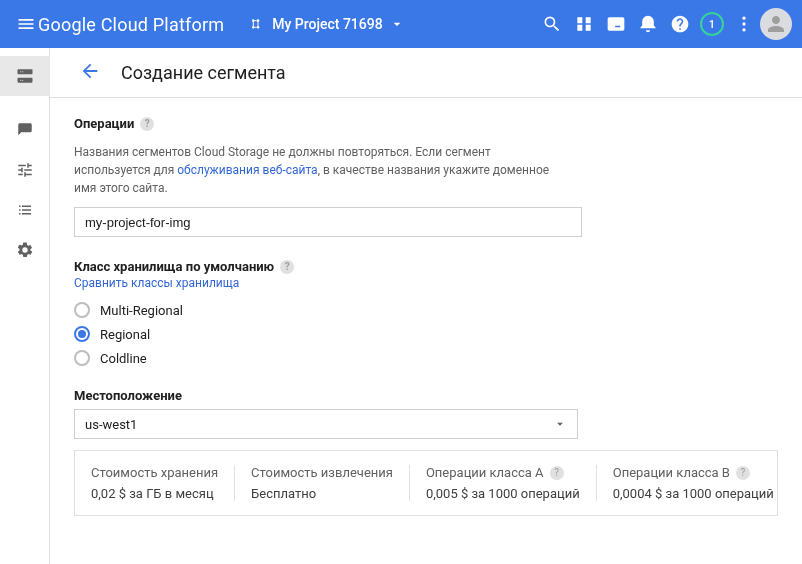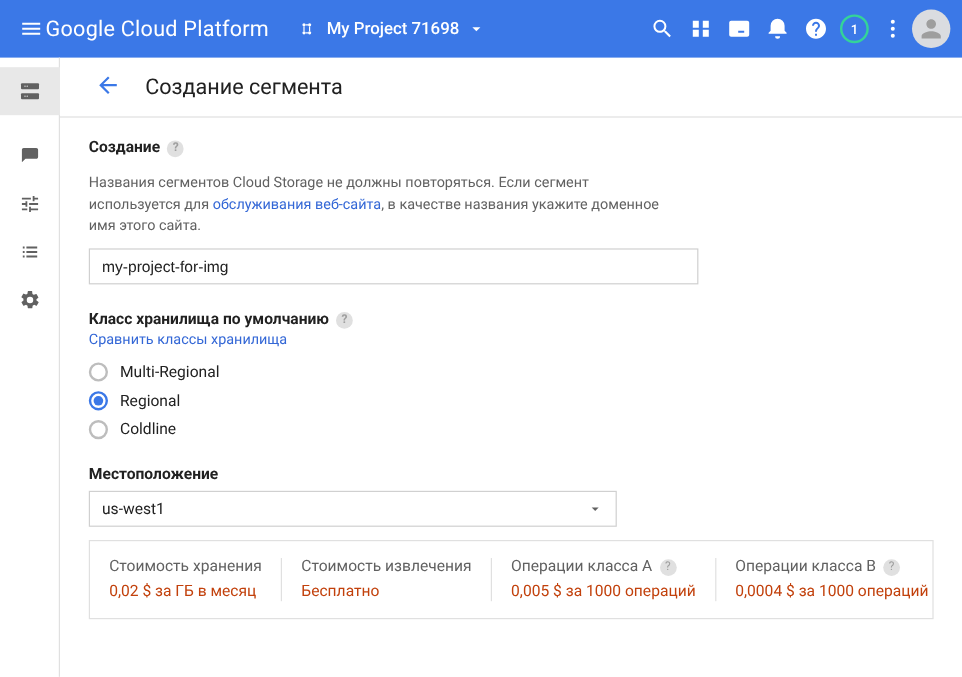--- a/index.html
+++ b/index.html
@@ -40,27 +40,27 @@
   .compare-link { font-size: 12px; color: #3367d6; margin-top: 2px; cursor: pointer; }
   
   .radio-group { margin-top: 8px; }
   .radio-row { display: flex; align-items: center; height: 24px; cursor: pointer; }
   .radio { width: 16px; height: 16px; border: 2px solid #bdbdbd; border-radius: 50%; margin-right: 10px; position: relative; }
   .radio.selected { border-color: #3b78e7; }
   .radio.selected::after { content: ""; position: absolute; inset: 2px; border-radius: 50%; background: #3b78e7; }
   .radio-label { font-size: 13px; color: #212121; }
   
   .location { margin-top: 18px; }
-  .select { margin-top: 6px; width: 440px; height: 30px; border: 1px solid #d0d0d0; display: flex; align-items: center; justify-content: space-between; padding: 0 10px; font-size: 13px; cursor: pointer; }
+  .select { margin-top: 6px; width: 504px; height: 30px; border: 1px solid #d0d0d0; display: flex; align-items: center; justify-content: space-between; padding: 0 10px; font-size: 13px; cursor: pointer; }
   
   .pricing { margin-top: 11px; border: 1px solid #e0e0e0; display: flex; padding: 14px 0; }
   .price-col { padding: 0 16px; border-right: 1px solid #e0e0e0; flex-shrink: 0; }
   .price-col:last-child { border-right: none; }
   .price-label { font-size: 13px; color: #616161; display: flex; align-items: center; gap: 6px; white-space: nowrap; }
-  .price-val { font-size: 13px; color: #c2410c; margin-top: 6px; white-space: nowrap; }
+  .price-val { font-size: 13px; color: #404040; margin-top: 6px; white-space: nowrap; }
 </style>
 </head>
 <body>
 
 <div class="topbar">
   <div class="menu-icon">
     <svg width="20" height="20" viewBox="0 0 24 24" fill="#fff">
         <path d="M3 18h18v-2H3v2zm0-5h18v-2H3v2zm0-7v2h18V6H3z"></path>
       </svg>
   </div>
@@ -161,21 +161,21 @@
       <svg width="22" height="22" viewBox="0 0 24 24" fill="#3b78e7">
           <path d="M20 11H7.83l5.59-5.59L12 4l-8 8 8 8 1.41-1.41L7.83 13H20v-2z"></path>
         </svg>
     </div>
     <h1>Создание сегмента</h1>
   </div>
 
   <div class="form">
     
     <div class="section-label">
-      <span>Создание</span>
+      <span>Операции</span>
       <span class="help-icon">?</span>
     </div>
     <div class="desc">
       <span>Названия сегментов Cloud Storage не должны повторяться. Если сегмент используется для </span><a>обслуживания веб-сайта</a><span>, в качестве названия укажите доменное имя этого сайта.</span>
     </div>
     <input class="text-input" value="my-project-for-img" style="">
 
     
     <div class="storage-class">
       <div class="section-label">

